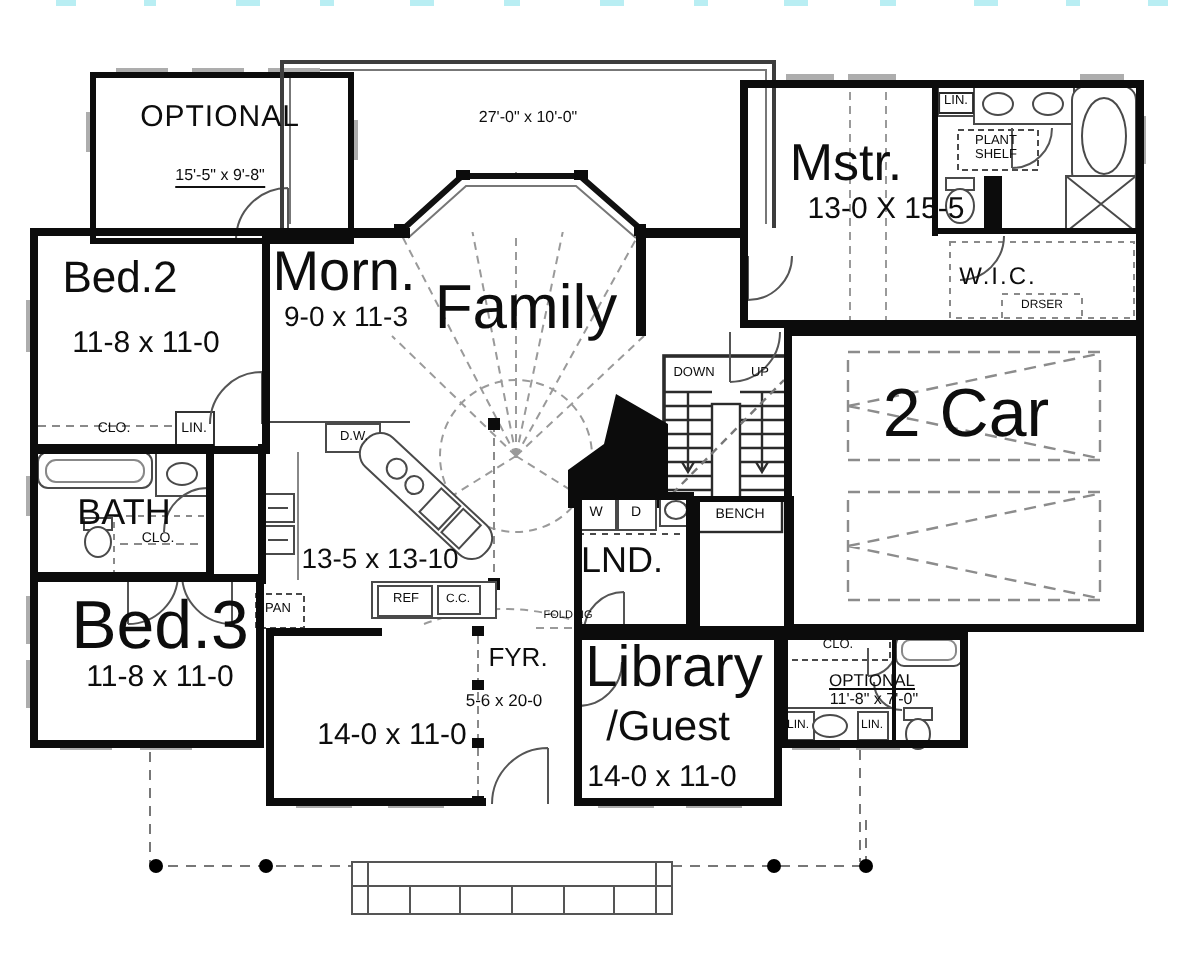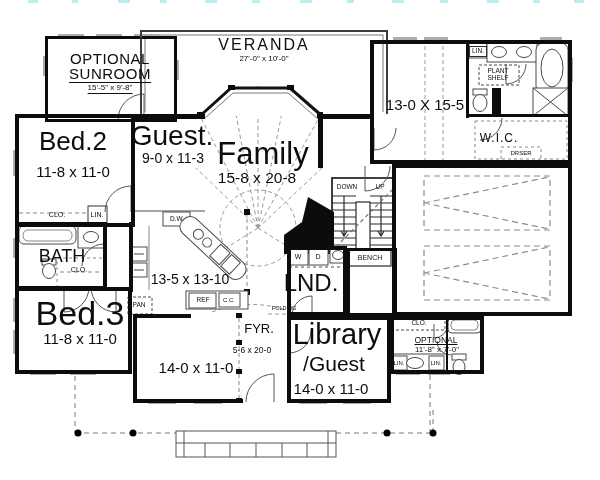--- a/index.html
+++ b/index.html
@@ -242,47 +242,46 @@
   <div class="wall" style="left:287px;top:316px;width:104px;height:87px"></div>
   <div class="wall" style="left:287px;top:246px;width:60px;height:70px"></div>
   <div class="wall" style="left:347px;top:248px;width:50px;height:68px;border-width:3px"></div>
   <div class="wall" style="left:370px;top:40px;width:202px;height:124px"></div>
   <div class="seg" style="left:466px;top:40px;width:3px;height:78px"></div>
   <div class="seg" style="left:466px;top:114px;width:106px;height:3px"></div>
   <div class="wall" style="left:392px;top:164px;width:180px;height:152px"></div>
   <div class="wall" style="left:390px;top:316px;width:94px;height:58px"></div>
   <div class="seg" style="left:446px;top:316px;width:2px;height:58px"></div>
 
-  <div class="lbl" style="left:264px;top:37px;font-size:16px;letter-spacing:2px">VERANDA</div>
   <div class="lbl" style="left:264px;top:55px;font-size:8px">27'-0" x 10'-0"</div>
 
   <div class="lbl" style="left:110px;top:51px;font-size:15px;letter-spacing:.5px">OPTIONAL</div>
-  <div class="lbl ul" style="left:110px;top:66px;font-size:15px;letter-spacing:.5px">SUNROOM</div>
   <div class="lbl ul" style="left:110px;top:84px;font-size:8px">15'-5" x 9'-8"</div>
 
-  <div class="lbl" style="left:425px;top:97px;font-size:15px">13-0 X 15-5</div>
-
-  <div class="lbl" style="left:73px;top:128px;font-size:26px">Bed.2</div>
+  <div class="lbl" style="left:423px;top:68px;font-size:26px">Mstr.</div>
+  <div class="lbl" style="left:443px;top:97px;font-size:15px">13-0 X 15-5</div>
+
+  <div class="lbl" style="left:60px;top:128px;font-size:22px">Bed.2</div>
   <div class="lbl" style="left:73px;top:164px;font-size:15px">11-8 x 11-0</div>
 
-  <div class="lbl" style="left:172px;top:122px;font-size:28px">Guest.</div>
+  <div class="lbl" style="left:172px;top:122px;font-size:28px">Morn.</div>
   <div class="lbl" style="left:173px;top:151px;font-size:14px">9-0 x 11-3</div>
 
   <div class="lbl" style="left:263px;top:138px;font-size:31px">Family</div>
-  <div class="lbl" style="left:257px;top:170px;font-size:15.5px">15-8 x 20-8</div>
-
+
+  <div class="lbl" style="left:483px;top:190px;font-size:34px">2 Car</div>
 
   <div class="lbl" style="left:190px;top:272px;font-size:14px">13-5 x 13-10</div>
 
   <div class="lbl" style="left:62px;top:247px;font-size:18px">BATH</div>
 
   <div class="lbl" style="left:80px;top:296px;font-size:34px">Bed.3</div>
   <div class="lbl" style="left:80px;top:331px;font-size:15px">11-8 x 11-0</div>
 
-  <div class="lbl" style="left:311px;top:271px;font-size:24px">LND.</div>
+  <div class="lbl" style="left:311px;top:271px;font-size:18px">LND.</div>
 
   <div class="lbl" style="left:196px;top:360px;font-size:15px">14-0 x 11-0</div>
 
   <div class="lbl" style="left:259px;top:322px;font-size:13px">FYR.</div>
   <div class="lbl" style="left:252px;top:346px;font-size:8.5px">5-6 x 20-0</div>
 
   <div class="lbl" style="left:337px;top:320px;font-size:29px">Library</div>
   <div class="lbl" style="left:334px;top:353px;font-size:21px">/Guest</div>
   <div class="lbl" style="left:331px;top:381px;font-size:15px">14-0 x 11-0</div>
 

